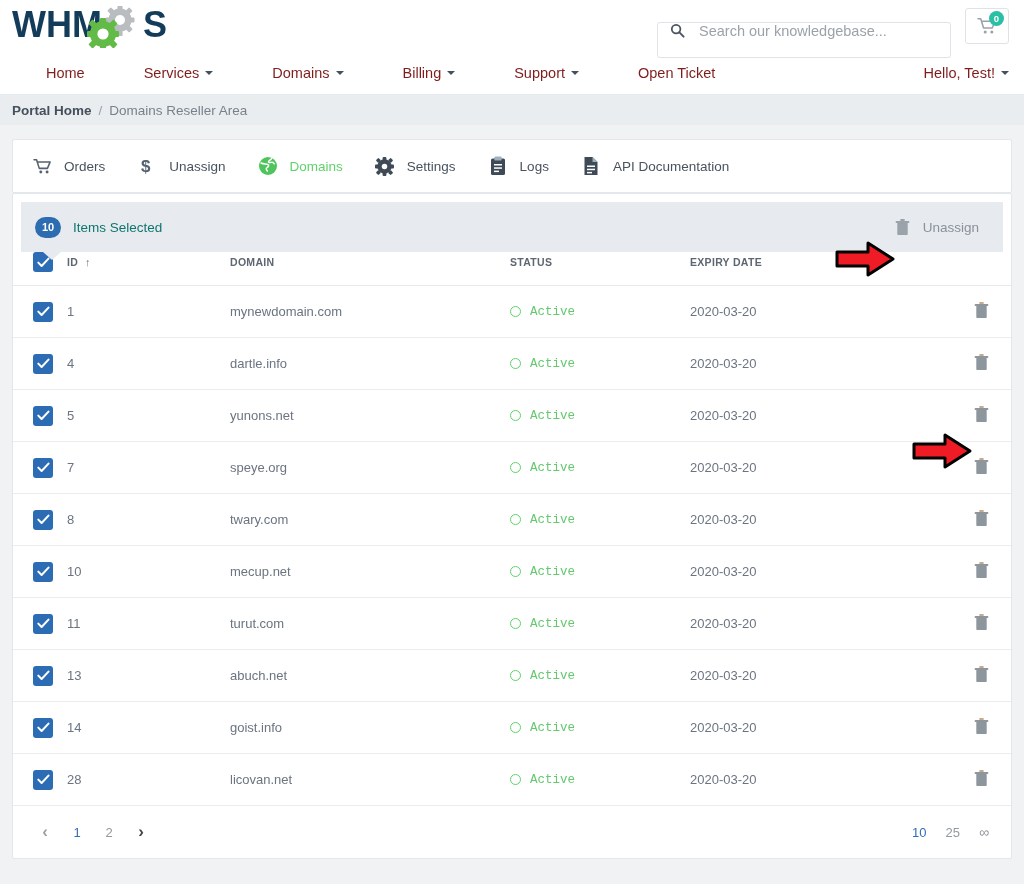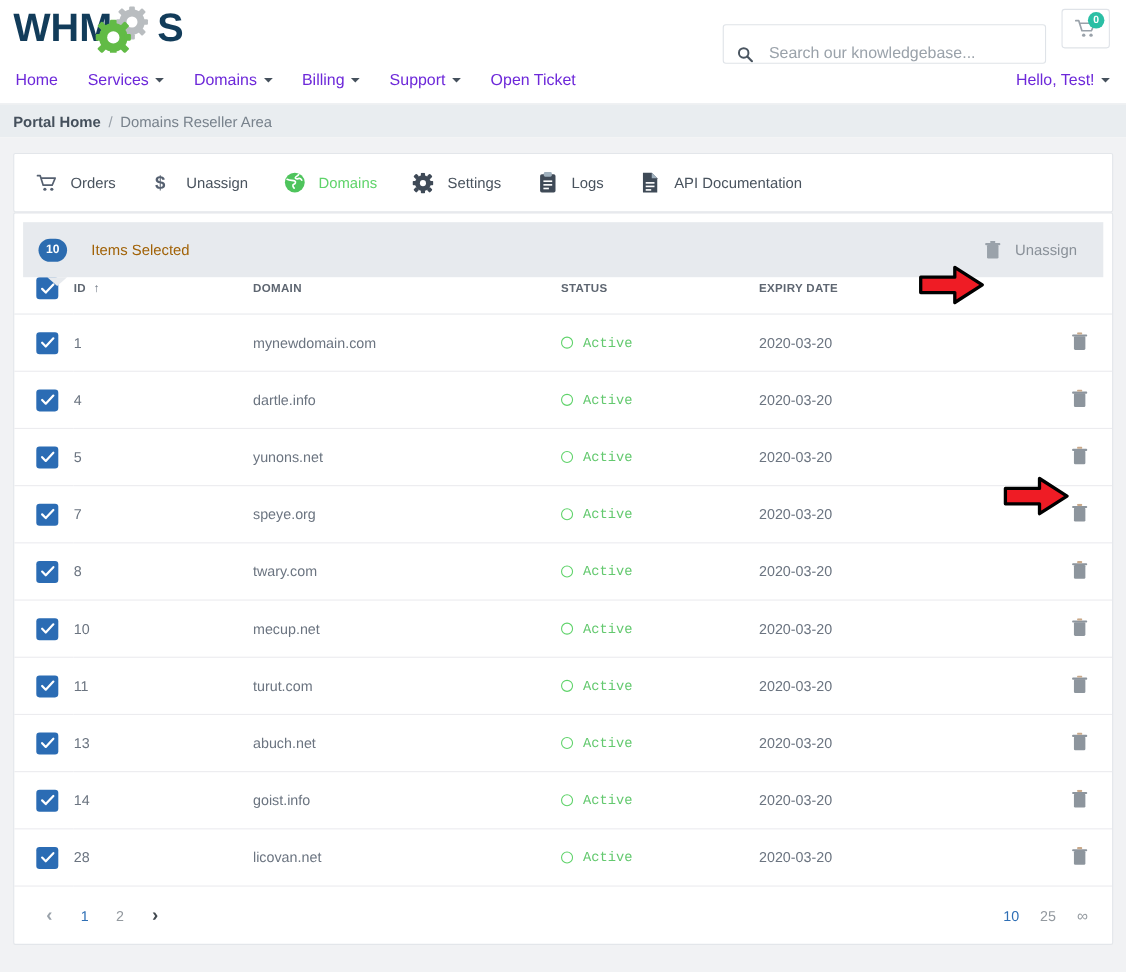--- a/index.html
+++ b/index.html
@@ -26,21 +26,21 @@
   .header-right {
     margin-left: auto;
     display: flex;
     align-items: center;
     gap: 14px;
   }
   .search-box {
     width: 294px; height: 36px;
     border: 1px solid #dfe3e8;
     border-radius: 3px;
-    display: flex; align-items: flex-end;
+    display: flex; align-items: flex-start;
     padding: 0 12px;
     background: #fff;
     margin-top: 28px;
   }
   .search-icon { color: #4a5560; margin-right: 14px; display: flex; }
   .search-input {
     border: none; outline: none;
     font-size: 14.5px;
     color: #8a9199;
     width: 100%;
@@ -76,24 +76,25 @@
     height: 43px;
     display: flex;
     align-items: center;
     padding: 0 15px 0 14px;
     background: #ffffff;
     border-bottom: 1px solid #e5e8ec;
   }
   .nav-item {
     display: flex; align-items: center;
     font-size: 14.5px;
-    color: #6d28d9;
+    color: #7f1d1d;
     margin-right: 27px;
     cursor: pointer;
     white-space: nowrap;
+    margin-left: 32px;
   }
   .nav-item:last-child { margin-right: 0; padding-left: 29px; }
   .caret {
     display: inline-block;
     width: 0; height: 0;
     border-left: 4px solid transparent;
     border-right: 4px solid transparent;
     border-top: 4.5px solid #45505c;
     margin-left: 6px;
   }
@@ -170,21 +171,21 @@
   .sel-badge {
     width: 26px; height: 21px;
     border-radius: 11px;
     background: #2c6cb0;
     color: #fff;
     font-size: 11px;
     display: flex; align-items: center; justify-content: center;
     font-weight: bold;
     margin-right: 12px;
   }
-  .sel-label { font-size: 13.5px; color: #a16207; margin-left: 10px; }
+  .sel-label { font-size: 13.5px; color: #0f766e; }
   .unassign-btn {
     margin-left: auto;
     display: flex; align-items: center;
     font-size: 13.5px;
     color: #8a9199;
     cursor: pointer;
     padding-right: 12px;
   }
   .unassign-btn .trash { margin-right: 13px; display: flex; }
 

